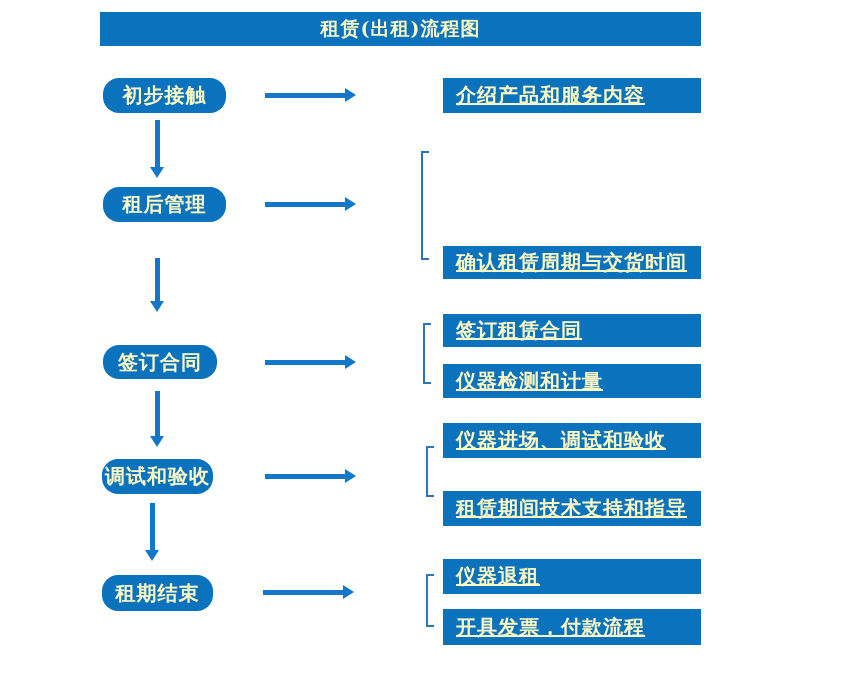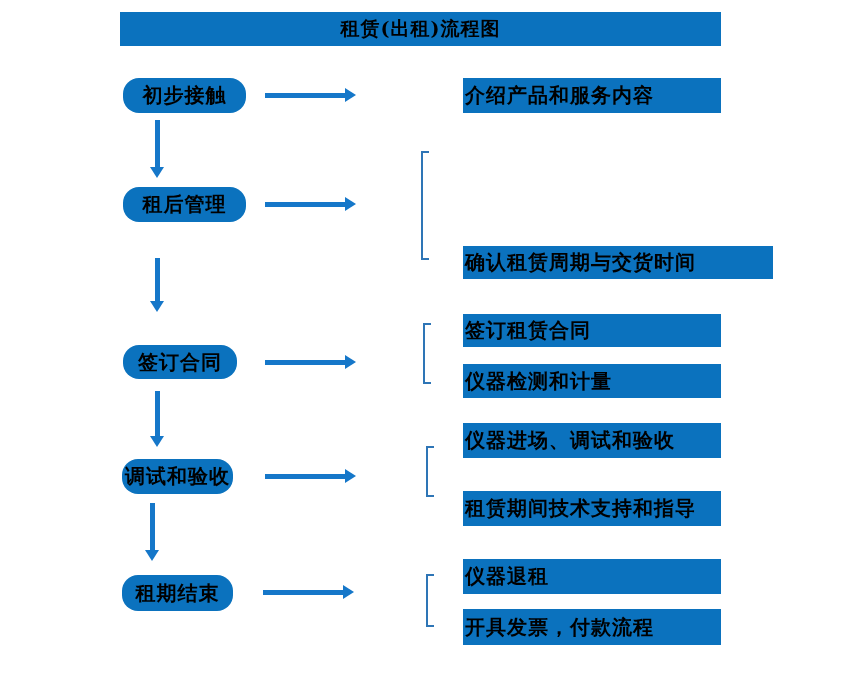--- a/index.html
+++ b/index.html
@@ -10,41 +10,41 @@
     overflow: hidden;
   }
   .canvas {
     position: relative;
     width: 844px; height: 688px;
     background: #ffffff;
   }
   .bluebox {
     position: absolute;
     background: #0b72be;
-    color: #000000;
+    color: #fef9c3;
     font-weight: bold;
     display: flex;
     align-items: center;
     box-sizing: border-box;
     letter-spacing: 1px;
-    margin-left: 20px;
   }
   .titlebar {
     justify-content: center;
     font-size: 19px;
   }
   .stepbox {
     justify-content: center;
     font-size: 20px;
     border-radius: 16px;
   }
   .detailbox {
     justify-content: flex-start;
-    padding-left: 2px;
+    padding-left: 13px;
     font-size: 20px;
+    text-decoration: underline;
   }
   
   .arrow-right { position: absolute; width: 91px; height: 14px; }
   .arrow-right .shaft {
     position: absolute; left: 0; top: 4.5px;
     width: 80px; height: 5px; background: #1577c9;
   }
   .arrow-right .head {
     position: absolute; left: 80px; top: 0;
     width: 0; height: 0;
@@ -83,21 +83,21 @@
 
   <div class="bluebox titlebar" style="left:100px; top:12px; width:601px; height:34px;">租赁(出租)流程图</div>
 
   <div class="bluebox stepbox" style="left:103px; top:78px;  width:123px; height:35px;">初步接触</div>
   <div class="bluebox stepbox" style="left:103px; top:187px; width:123px; height:35px;">租后管理</div>
   <div class="bluebox stepbox" style="left:103px; top:345px; width:114px; height:34px;">签订合同</div>
   <div class="bluebox stepbox" style="left:102px; top:459px; width:111px; height:35px;">调试和验收</div>
   <div class="bluebox stepbox" style="left:102px; top:575px; width:111px; height:36px;">租期结束</div>
 
   <div class="bluebox detailbox" style="left:443px; top:78px;  width:258px; height:35px;">介绍产品和服务内容</div>
-  <div class="bluebox detailbox" style="left:443px; top:246px; width:310px; height:33px;">确认租赁周期与交货时间</div>
+  <div class="bluebox detailbox" style="left:443px; top:246px; width:258px; height:33px;">确认租赁周期与交货时间</div>
   <div class="bluebox detailbox" style="left:443px; top:314px; width:258px; height:33px;">签订租赁合同</div>
   <div class="bluebox detailbox" style="left:443px; top:364px; width:258px; height:34px;">仪器检测和计量</div>
   <div class="bluebox detailbox" style="left:443px; top:423px; width:258px; height:35px;">仪器进场、调试和验收</div>
   <div class="bluebox detailbox" style="left:443px; top:491px; width:258px; height:35px;">租赁期间技术支持和指导</div>
   <div class="bluebox detailbox" style="left:443px; top:559px; width:258px; height:35px;">仪器退租</div>
   <div class="bluebox detailbox" style="left:443px; top:609px; width:258px; height:36px;">开具发票，付款流程</div>
 
   <div class="arrow-right" style="left:265px; top:88px;">
     <div class="shaft"></div>
     <div class="head"></div>

